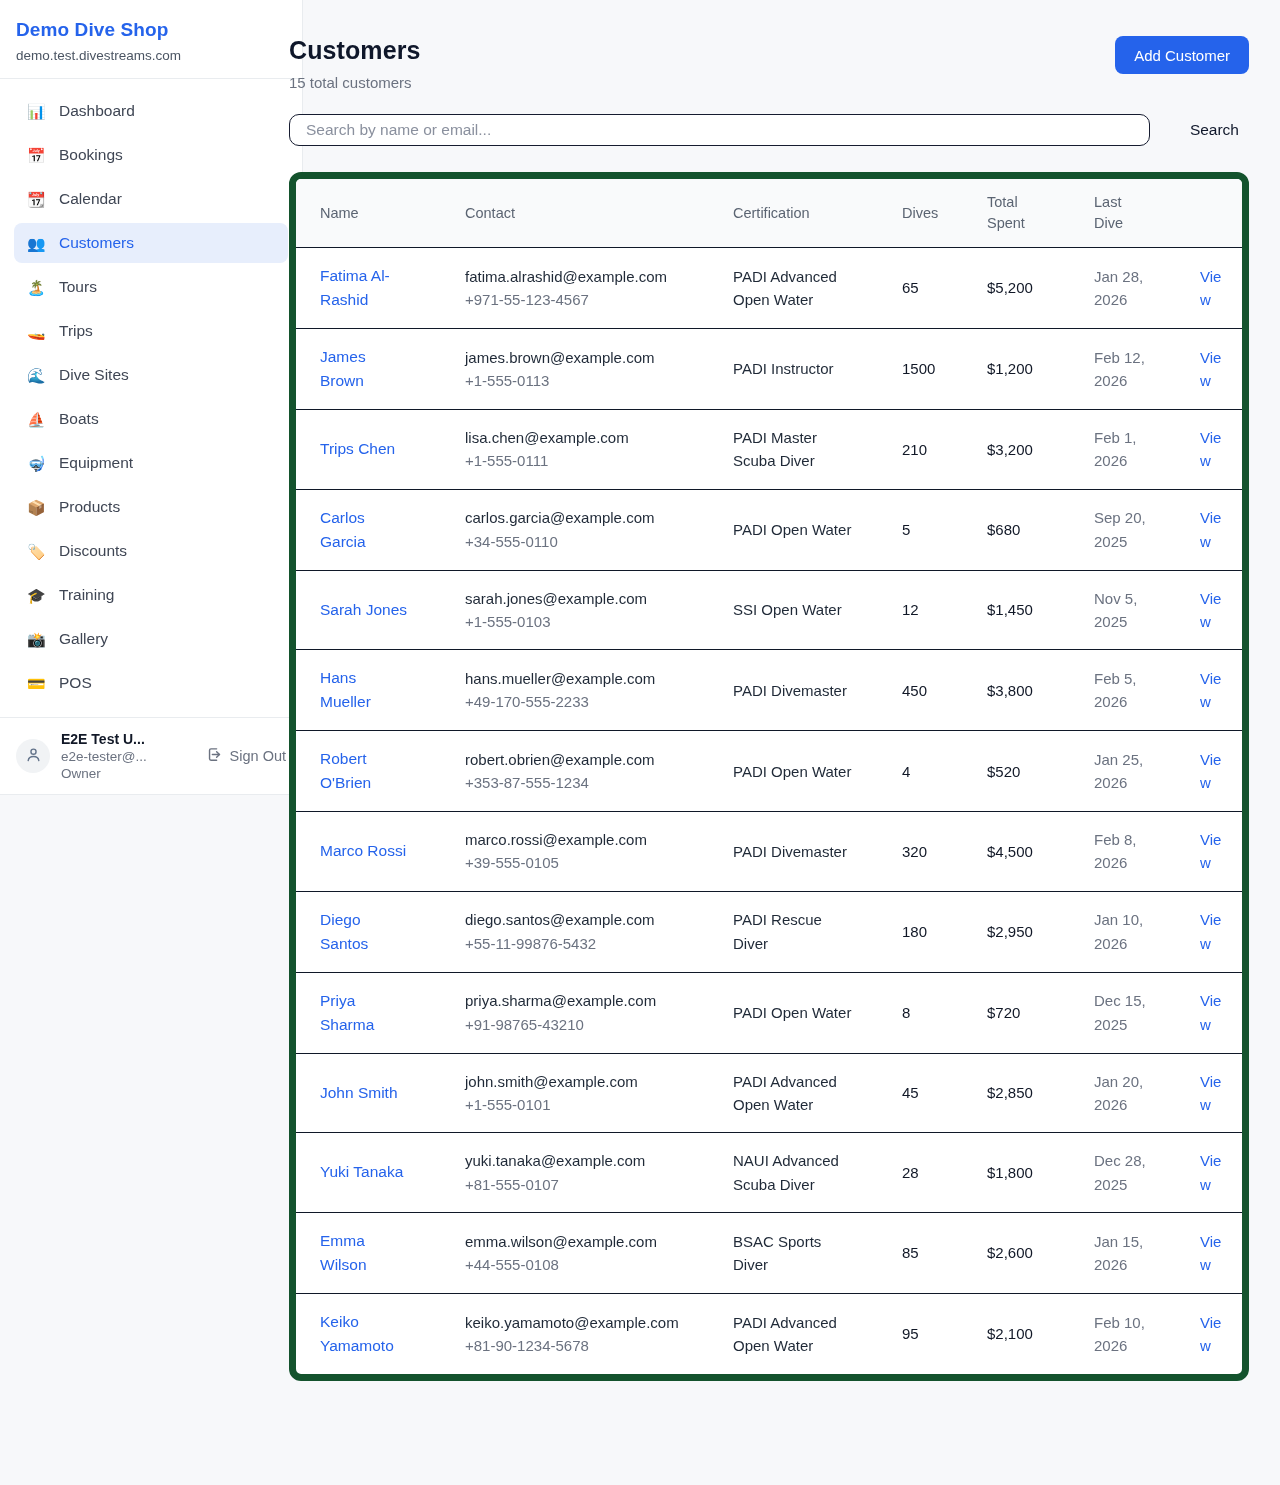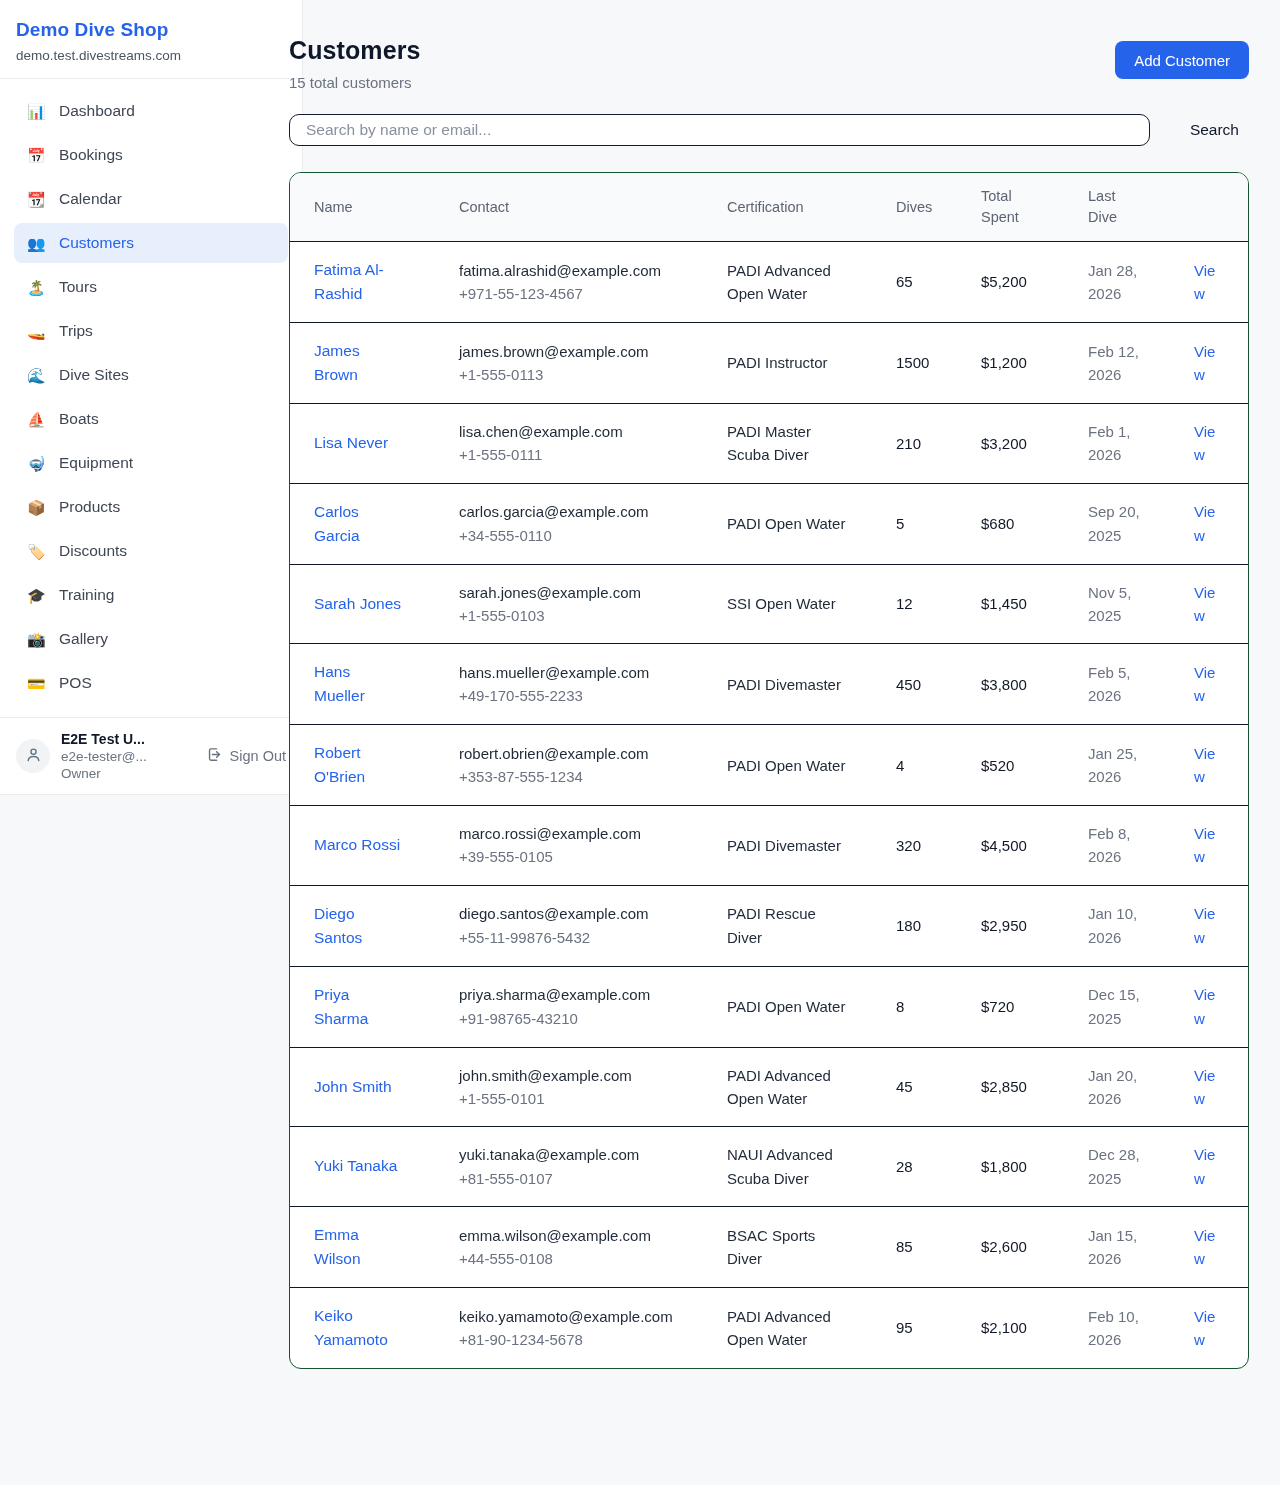--- a/index.html
+++ b/index.html
@@ -50,39 +50,39 @@
   }
 
   
   .main { position:absolute; left:256px; top:0; width:1024px; padding:36px 31px 0 33px; }
   .page-header { display:flex; justify-content:space-between; align-items:flex-start; }
   .page-title { font-size:25px; font-weight:bold; color:#0f172a; letter-spacing:.1px; }
   .page-subtitle { font-size:15px; color:#6b7280; margin-top:9px; }
   .btn-primary {
     background:#2563eb; color:#fff; border:none; cursor:pointer;
     font-family:inherit; font-size:15px; font-weight:500;
-    padding:0 19px; height:38px; border-radius:8px; margin-top:5px;
+    padding:0 19px; height:38px; border-radius:8px; 
   }
   .search-row { margin-top:23px; display:flex; align-items:center; }
   .search-input {
     width:866px; height:32px;
     border:1.5px solid #161c30; border-radius:10px;
     padding:0 16px; font-family:inherit; font-size:15.5px; color:#111827;
     background:#fff; outline:none;
   }
   .search-input::placeholder { color:#8a909e; }
   .search-btn {
     background:none; border:none; cursor:pointer; font-family:inherit;
     font-size:15.5px; color:#0f172a; margin-left:30px; padding:6px 10px;
   }
 
   
   .card {
     margin-top:26px; background:#fff;
-    border:1px solid #14532d; border-radius:12px;
+    border:7px solid #14532d; border-radius:12px;
     overflow:hidden;
   }
   table { width:100%; border-collapse:collapse; table-layout:fixed; }
   col.c1{width:169px} col.c2{width:268px} col.c3{width:169px}
   col.c4{width:85px}  col.c5{width:107px} col.c6{width:106px} col.c7{width:54px}
   thead th {
     background:#f9fafb; text-align:left; vertical-align:middle;
     color:#5b6472; font-weight:normal; font-size:14.5px; line-height:1.45;
     padding:13px 0 13px 0; border-bottom:1px solid #101828;
   }
@@ -271,21 +271,21 @@
       <div class="phone">+1-555-0113</div>
     </td>
     <td class="c-cert">PADI Instructor</td>
     <td class="c-dives">1500</td>
     <td class="c-spent">$1,200</td>
     <td class="c-date">Feb 12, 2026</td>
     <td class="c-view"><a>View</a></td>
   </tr>
 
   <tr>
-    <td class="c-name"><a>Lisa Never</a></td>
+    <td class="c-name"><a>Trips Chen</a></td>
     <td class="c-contact">
       <div class="email">lisa.chen@example.com</div>
       <div class="phone">+1-555-0111</div>
     </td>
     <td class="c-cert">PADI Master Scuba Diver</td>
     <td class="c-dives">210</td>
     <td class="c-spent">$3,200</td>
     <td class="c-date">Feb 1, 2026</td>
     <td class="c-view"><a>View</a></td>
   </tr>

